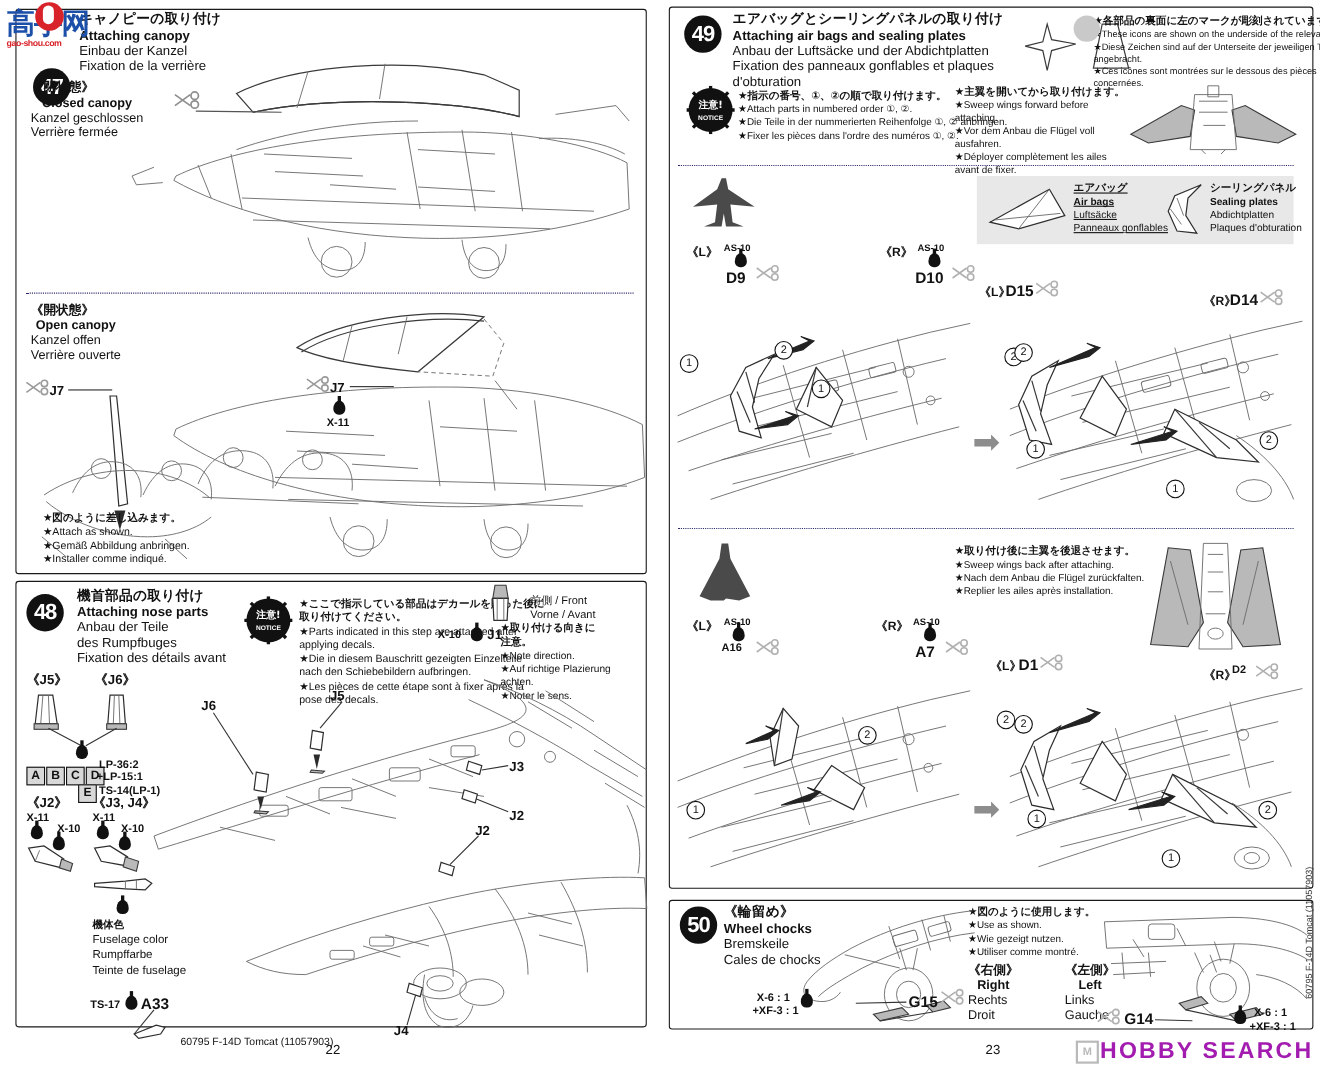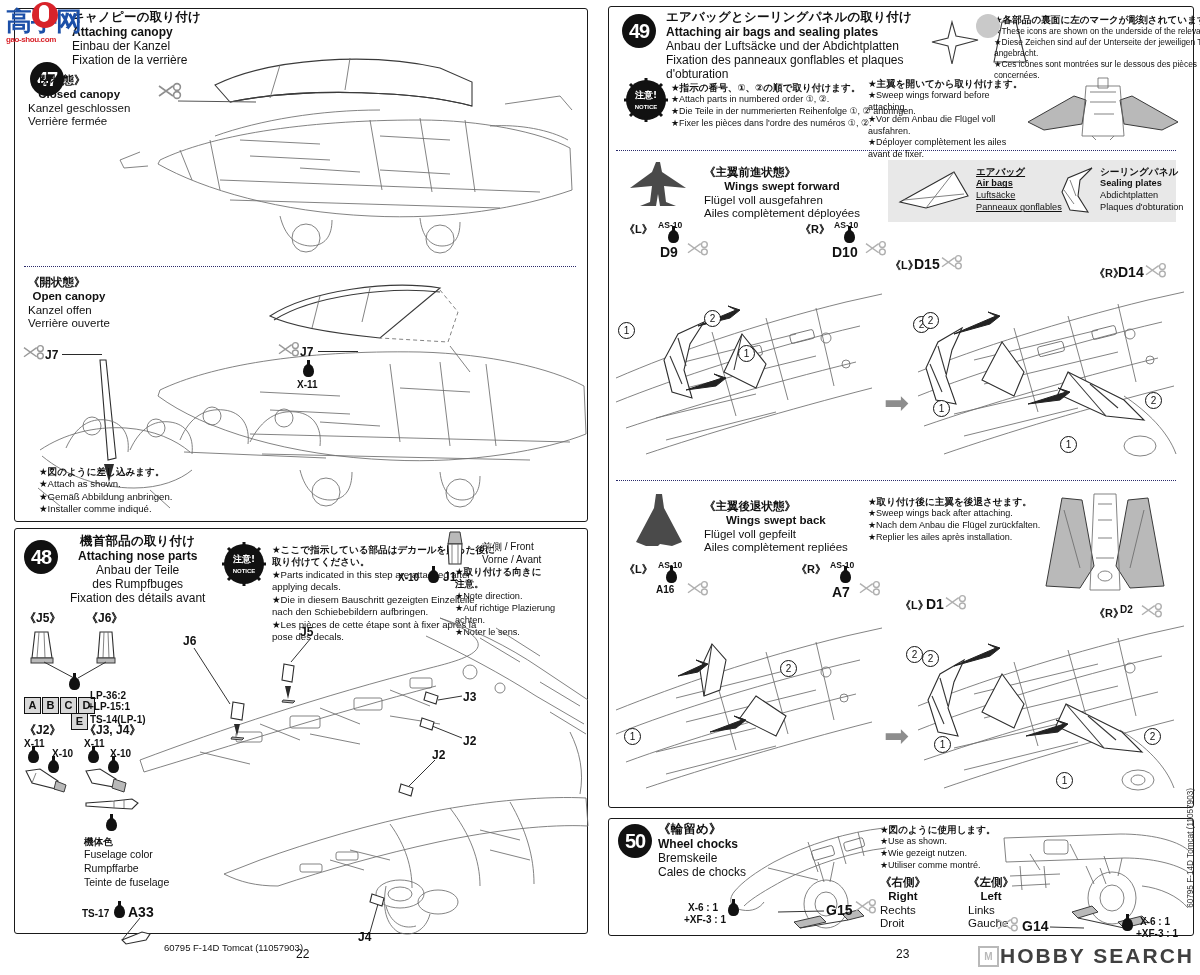--- a/index.html
+++ b/index.html
@@ -51,21 +51,21 @@
 
   .letterbox{display:inline-block;width:15px;height:15px;border:1.3px solid #111;background:#d8d8d8;
     text-align:center;font-size:11px;font-weight:bold;line-height:15px;margin-right:1px;}
 
   .arrowbig{position:absolute;color:#8d8d8d;font-size:30px;}
 
   .pagenum{position:absolute;bottom:14px;font-size:12px;}
   .kitline{position:absolute;bottom:22px;font-size:9.5px;white-space:nowrap;}
   .kitvert{position:absolute;font-size:8.2px;writing-mode:vertical-rl;transform:rotate(180deg);color:#333;}
 
-  .wm{position:absolute;font-size:21px;font-weight:bold;color:#404040;letter-spacing:2px;white-space:nowrap;}
+  .wm{position:absolute;font-size:21px;font-weight:bold;color:#a21caf;letter-spacing:2px;white-space:nowrap;}
   .wmbox{position:absolute;width:17px;height:17px;border:2px solid #b9b9b9;color:#b9b9b9;
      font-size:10px;display:flex;align-items:center;justify-content:center;font-weight:bold;}
 
   .logo{position:absolute;}
   .logo .cn{font-size:26px;font-weight:bold;color:#1b4fa8;letter-spacing:-1px;}
   .logo .sub{font-size:8px;font-weight:bold;color:#d8232a;letter-spacing:-.4px;}
   .logo .hand{position:absolute;left:26px;top:-2px;width:26px;height:26px;border-radius:50%;
      background:#d8232a;}
   .logo .hand:after{content:"";position:absolute;left:7px;top:3px;width:10px;height:17px;
      background:#fff;border-radius:5px;}
@@ -217,21 +217,21 @@
     <div class="jpn">★図のように差し込みます。</div>
     <div>★Attach as shown.</div>
     <div>★Gemäß Abbildung anbringen.</div>
     <div>★Installer comme indiqué.</div>
   </div>
 
   <div class="panel" style="left:14px;top:528px;width:572px;height:404px;"></div>
 
   <div class="stepnum" style="left:24px;top:540px;">48</div>
 
-  <div class="ttl" style="left:70px;top:534px;text-align:center;">
+  <div class="ttl" style="left:70px;top:534px;">
     <div class="jp">機首部品の取り付け</div>
     <div class="en">Attaching nose parts</div>
     <div class="de">Anbau der Teile</div>
     <div class="de">des Rumpfbuges</div>
     <div class="fr">Fixation des détails avant</div>
   </div>
 
   <div class="notice" style="left:222px;top:542px;">
     <svg width="44" height="44" viewBox="0 0 44 44">
       <g fill="#111">
@@ -502,26 +502,20 @@
       <path d="M74 0 L84 0 L84 10 L74 10 Z"></path>
       <path d="M68 58 L72 62 M90 58 L86 62"></path>
       </g>
   </svg>
 
   <div class="dash" style="left:16px;top:150px;width:560px;"></div>
 
   <svg class="art" style="left:24px;top:160px;width:70px;height:50px;" viewBox="0 0 70 50">
     <path fill="#4a4a4a" d="M6 28 L28 12 L32 2 L36 2 L38 12 L62 28 L40 26 L42 42 L52 46 L36 46 L34 34 L32 46 L16 46 L26 42 L28 26 Z"></path>
   </svg>
-  <div class="blk" style="left:104px;top:166px;">
-    <div class="jp">《主翼前進状態》</div>
-    <div class="en">Wings swept forward</div>
-    <div class="de">Flügel voll ausgefahren</div>
-    <div class="fr">Ailes complètement déployées</div>
-  </div>
 
   <div class="greybox" style="left:288px;top:160px;width:288px;height:62px;"></div>
   <svg class="art" style="left:296px;top:168px;width:78px;height:46px;" viewBox="0 0 78 46">
     <path class="fillwhite" d="M4 34 L58 4 L72 28 L30 40 Z"></path>
     <path class="ln" d="M8 32 L68 26 M30 40 L58 4"></path>
   </svg>
   <div class="note" style="left:376px;top:166px;font-size:9.2px;text-decoration:underline;">
     <div class="jpn">エアバッグ</div>
     <div style="font-weight:bold;">Air bags</div>
     <div>Luftsäcke</div>
@@ -644,26 +638,20 @@
   <div class="num-circle" style="left:322px;top:312px;">2</div>
   <div class="num-circle" style="left:333px;top:400px;">1</div>
   <div class="num-circle" style="left:545px;top:392px;">2</div>
   <div class="num-circle" style="left:460px;top:436px;">1</div>
 
   <div class="dash" style="left:16px;top:480px;width:560px;"></div>
 
   <svg class="art" style="left:24px;top:492px;width:70px;height:58px;" viewBox="0 0 70 58">
     <path fill="#4a4a4a" d="M32 2 L38 2 L40 16 L58 50 L48 54 L36 52 L34 54 L22 54 L12 50 L30 16 Z"></path>
   </svg>
-  <div class="blk" style="left:104px;top:500px;">
-    <div class="jp">《主翼後退状態》</div>
-    <div class="en">Wings swept back</div>
-    <div class="de">Flügel voll gepfeilt</div>
-    <div class="fr">Ailes complètement repliées</div>
-  </div>
 
   <div class="note" style="left:268px;top:496px;font-size:9px;">
     <div class="jpn">★取り付け後に主翼を後退させます。</div>
     <div>★Sweep wings back after attaching.</div>
     <div>★Nach dem Anbau die Flügel zurückfalten.</div>
     <div>★Replier les ailes après installation.</div>
   </div>
 
   <svg class="art" style="left:440px;top:490px;width:130px;height:110px;" viewBox="0 0 130 110">
     <path class="fillgrey" d="M6 96 L22 8 L42 10 L54 76 L40 98 Z"></path>

